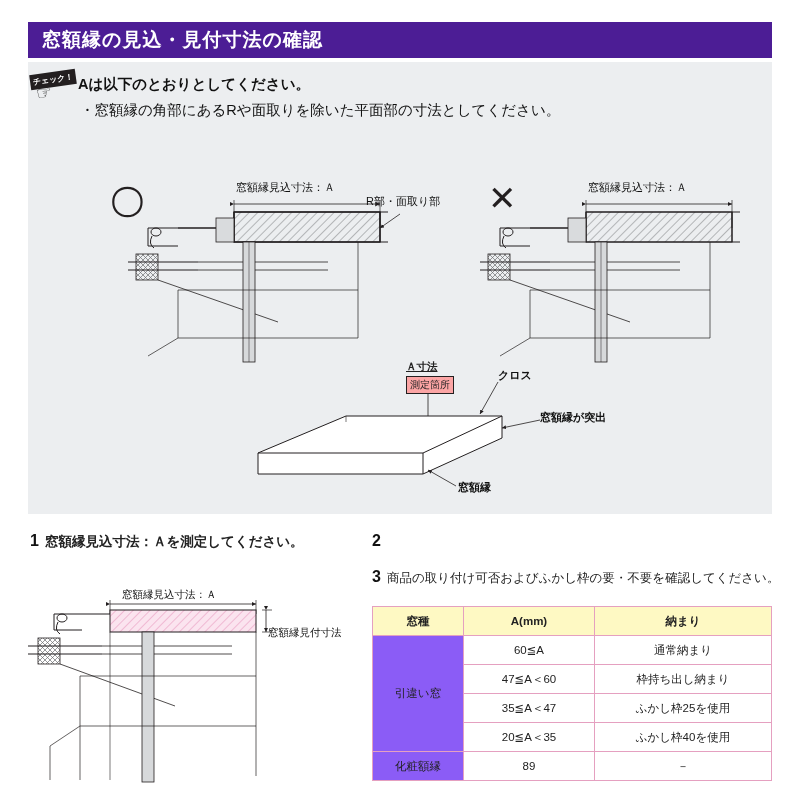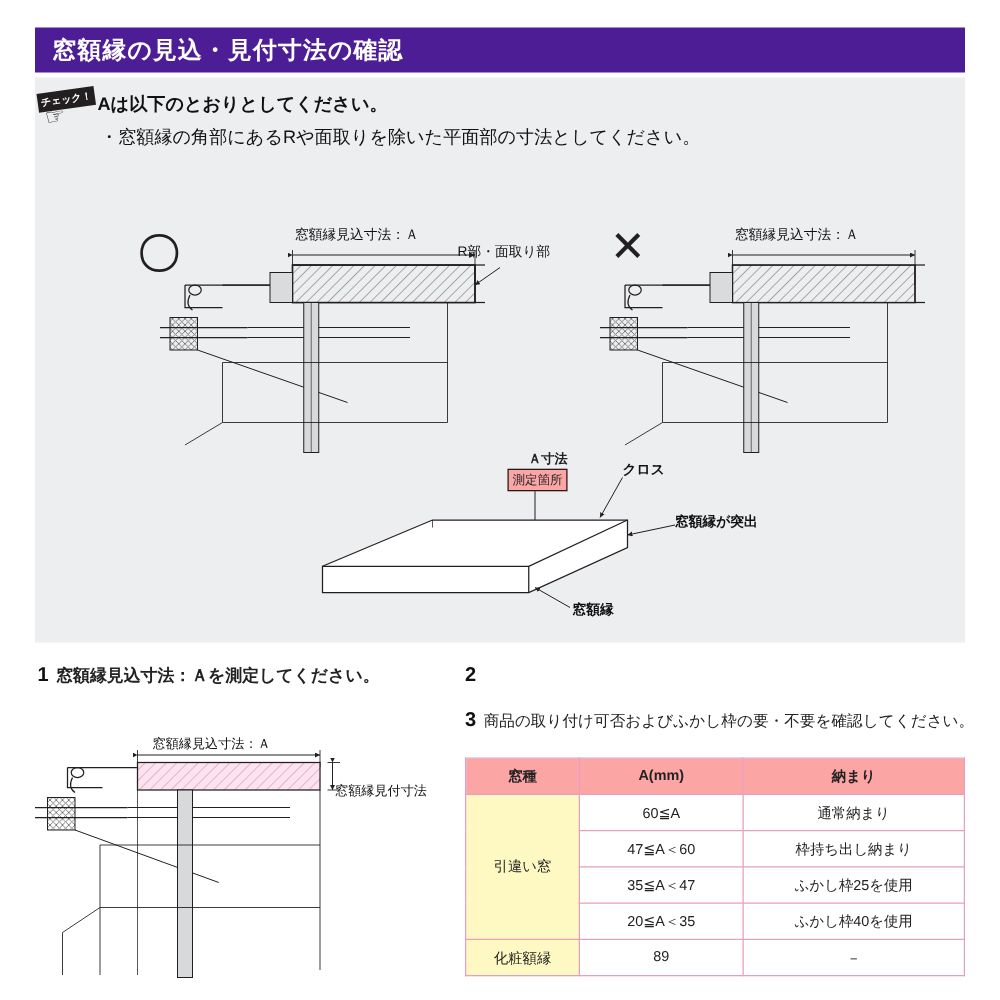--- a/index.html
+++ b/index.html
@@ -83,22 +83,22 @@
   
   .tbl{
     position:absolute;left:372px;top:606px;width:400px;
     border-collapse:collapse;font-size:11.5px;
   }
   .tbl th,.tbl td{
     border:1px solid #e5a0c0;
     padding:4px 2px;text-align:center;color:#222;
     height:20px;
   }
-  .tbl th{background:#fca5a5;font-weight:bold;}
-  .tbl td.kind{background:#fef9c3;}
+  .tbl th{background:#fef9c3;font-weight:bold;}
+  .tbl td.kind{background:#8b5cf6;}
 
   .lower-dim{
     position:absolute;font-size:10.5px;color:#111;
   }
   .lower-box{
     border:1px solid #231f20;background:#fca5a5;padding:1px 3px;font-size:10px;
   }
 </style>
 </head>
 <body>
@@ -227,21 +227,21 @@
         <path d="M230 283 L395 283 L474 246" stroke="#231f20"></path>
         <path d="M395 283 L395 304" stroke="#231f20"></path>
         <path d="M318 246 L318 252" stroke="#231f20" stroke-width="0.6"></path>
 
         <path d="M512 250 L474 258" stroke="#231f20" stroke-width="0.8" marker-end="url(#arrS)"></path>
 
         <path d="M428 316 L400 300" stroke="#231f20" stroke-width="0.8" marker-end="url(#arrS)"></path>
       </g>
     </svg>
 
-    <div style="position:absolute;left:378px;top:190px;text-align:right;">
+    <div style="position:absolute;left:378px;top:190px;text-align:left;text-decoration:underline;">
       <div style="font-size:10.5px;font-weight:bold;">Ａ寸法</div>
       <div class="lower-box" style="display:inline-block;margin-top:1px;">測定箇所</div>
     </div>
 
     <div class="callout" style="left:470px;top:198px;font-weight:bold;">クロス</div>
     <div class="callout" style="left:512px;top:240px;font-weight:bold;">窓額縁が突出</div>
     <div class="callout" style="left:430px;top:310px;font-weight:bold;">窓額縁</div>
   </div>
 
   <div class="sec1">

